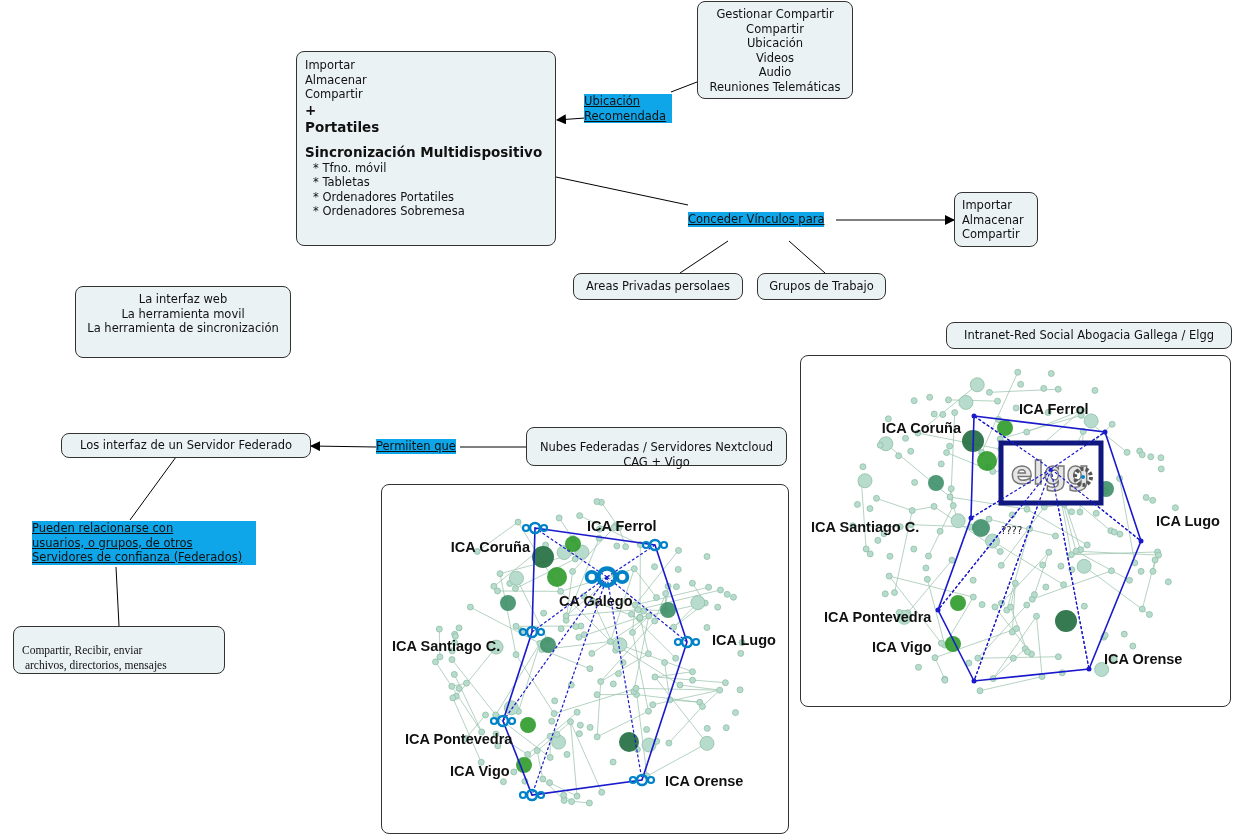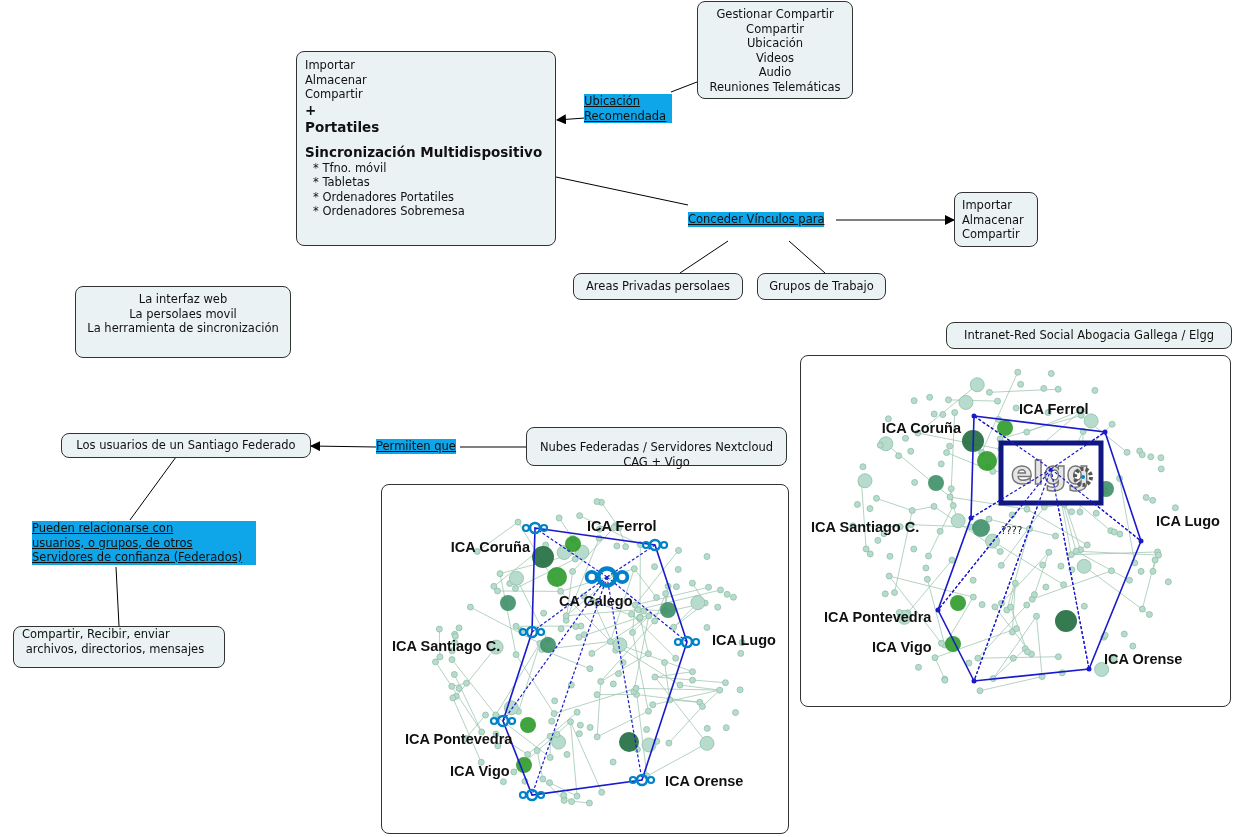--- a/index.html
+++ b/index.html
@@ -70,42 +70,42 @@
   <span class="line">Importar</span>
   <span class="line">Almacenar</span>
   <span class="line">Compartir</span>
 </div>
 
 <div class="node center" style="left:573px;top:273px;width:170px;height:27px;padding:5px 8px;">Areas Privadas persolaes</div>
 <div class="node center" style="left:757px;top:273px;width:129px;height:27px;padding:5px 4px;">Grupos de Trabajo</div>
 
 <div class="node center" style="left:75px;top:242px;width:216px;height:72px;padding:5px 4px;margin-top:44px;">
   <span class="line">La interfaz web</span>
-  <span class="line">La persolaes movil</span>
+  <span class="line">La herramienta movil</span>
   <span class="line">La herramienta de sincronización</span>
 </div>
 
 <div class="node center" style="left:946px;top:322px;width:286px;height:27px;padding:5px 2px;">Intranet-Red Social  Abogacia Gallega / Elgg</div>
 
-<div class="node center" style="left:61px;top:433px;width:250px;height:25px;padding:4px 4px;">Los usuarios de un Santiago Federado</div>
+<div class="node center" style="left:61px;top:433px;width:250px;height:25px;padding:4px 4px;">Los interfaz de un Servidor Federado</div>
 
 <div class="lbl" style="left:376px;top:439px;">Permiiten que</div>
 
 <div class="node center" style="left:526px;top:427px;width:261px;height:39px;padding:12px 4px;">
   <span class="line">Nubes Federadas / Servidores Nextcloud</span>
   <span class="line">CAG + Vigo</span>
 </div>
 
 <div class="lbl" style="left:0px;top:521px;width:224px;margin-left:32px;">
   <span class="line">Pueden relacionarse con</span>
   <span class="line">usuarios, o grupos, de otros</span>
   <span class="line">Servidores de confianza (Federados)</span>
 </div>
 
-<div class="node" style="left:13px;top:626px;width:212px;height:42px;padding:0 8px;">
+<div class="node" style="left:13px;top:626px;width:212px;height:48px;padding:16px 8px;font-family:Liberation Serif, serif;">
   <span class="line">Compartir, Recibir, enviar</span>
   <span class="line"> archivos, directorios, mensajes</span>
 </div>
 
 <div class="frame" style="left:381px;top:484px;width:408px;height:350px;">
   <svg id="nc-svg" width="408" height="350">
       <g>
         <line x1="325.0103619357986" y1="258.35331719358" x2="265.0265373622062" y2="291.02748953642293" stroke="#9cc4ae" stroke-width="1" opacity="0.75"></line>
         <line x1="217.11835002989247" y1="53.23240613291337" x2="184.15861234268766" y2="135.26569754324964" stroke="#9cc4ae" stroke-width="1" opacity="0.75"></line>
         <line x1="326.52987457687084" y1="102.22789301945362" x2="253.16517688222035" y2="119.91871062911727" stroke="#9cc4ae" stroke-width="1" opacity="0.75"></line>

